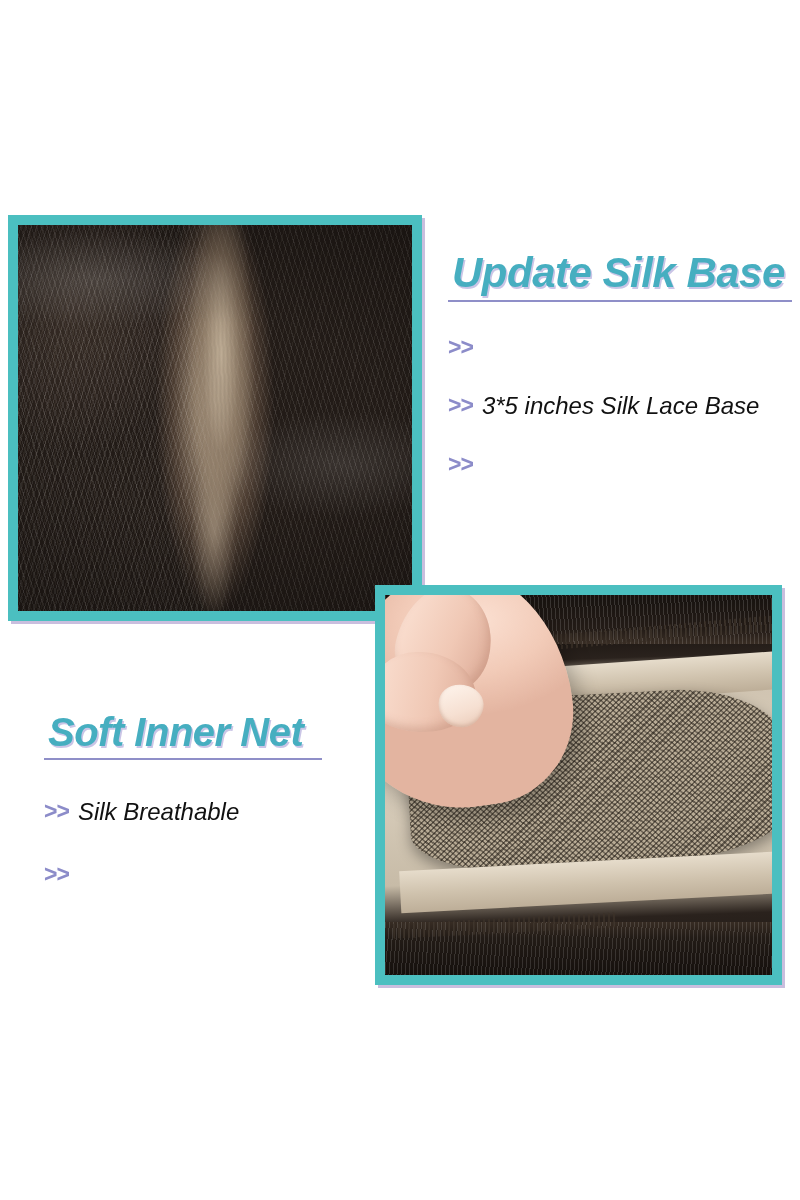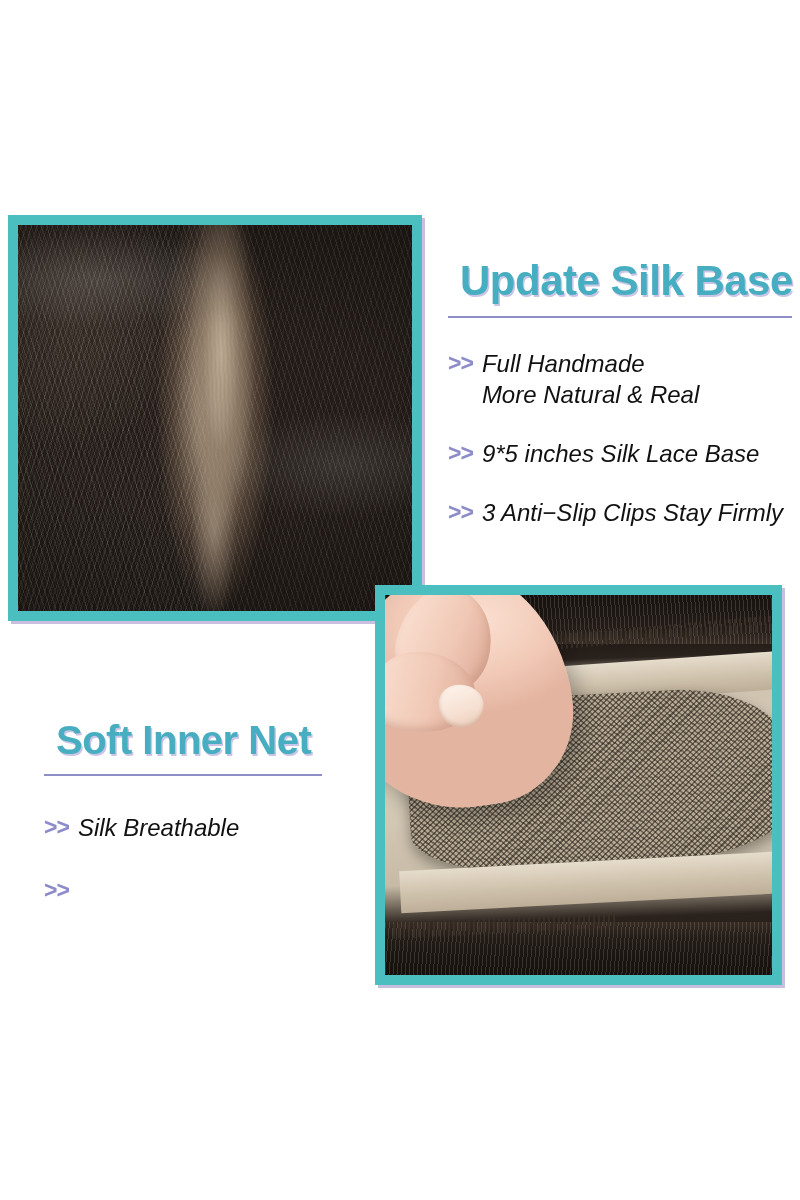--- a/index.html
+++ b/index.html
@@ -140,21 +140,22 @@
     transform:rotate(18deg);
     box-shadow:inset 0 -2px 4px rgba(200,160,140,.6);
   }
 
   
   .text-block{position:absolute;}
   #text-silk-base{left:448px;top:246px;width:344px;}
   #text-inner-net{left:44px;top:706px;width:310px;}
 
   .section-title{
-    margin:12px;
+    margin:4px;
+    font-style:italic;
     font-weight:bold;
     color:#46aec0;
     font-size:42px;
     line-height:46px;
     letter-spacing:-0.5px;
     white-space:nowrap;
     text-shadow:1.5px 1.5px 0 rgba(158,150,210,.55);
   }
   #text-inner-net .section-title{font-size:40px;line-height:44px;}
 
@@ -230,30 +231,27 @@
       </div>
     </div>
   </div>
 
   <div class="text-block" id="text-silk-base">
     <h2 class="section-title">Update Silk Base</h2>
     <div class="title-rule"></div>
     <ul class="bullet-list">
       <li class="bullet-item">
         <span class="chevron">&gt;&gt;</span>
-        <span class="bullet-text">Full Handmade
-More Natural &amp; Real</span>
-      </li>
-      <li class="bullet-item">
-        <span class="chevron">&gt;&gt;</span>
-        <span class="bullet-text">9*5 inches Silk Lace Base</span>
-      </li>
-      <li class="bullet-item">
-        <span class="chevron">&gt;&gt;</span>
-        <span class="bullet-text">3 Anti−Slip Clips Stay Firmly</span>
+      </li>
+      <li class="bullet-item">
+        <span class="chevron">&gt;&gt;</span>
+        <span class="bullet-text">3*5 inches Silk Lace Base</span>
+      </li>
+      <li class="bullet-item">
+        <span class="chevron">&gt;&gt;</span>
       </li>
     </ul>
   </div>
 
   <div class="text-block" id="text-inner-net">
     <h2 class="section-title">Soft Inner Net</h2>
     <div class="title-rule"></div>
     <ul class="bullet-list">
       <li class="bullet-item">
         <span class="chevron">&gt;&gt;</span>

